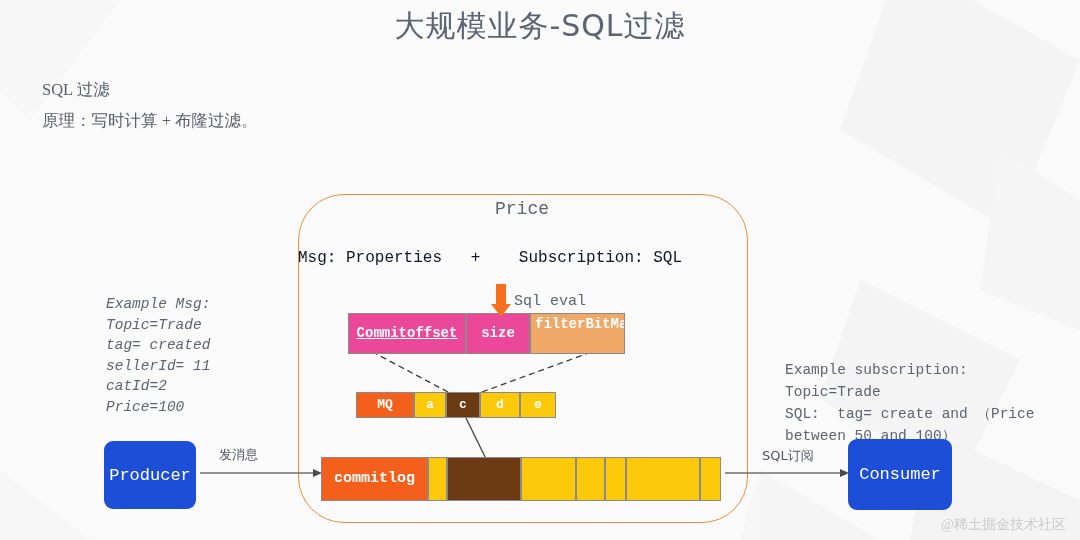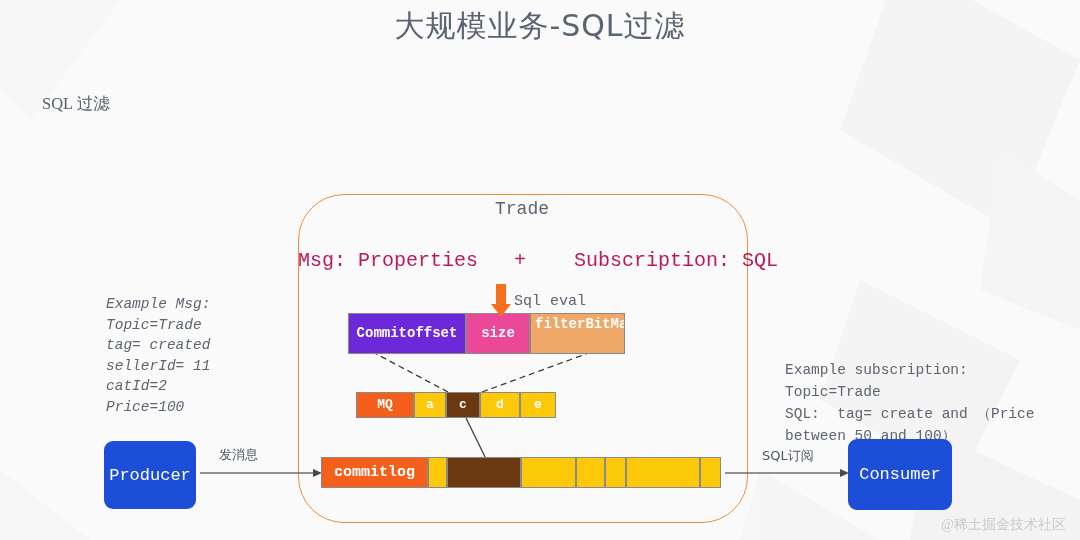--- a/index.html
+++ b/index.html
@@ -31,21 +31,21 @@
   
   #intro-block {
     position: absolute;
     top: 74px; left: 42px;
     z-index: 5;
     color: #57606d;
     font-size: 16.5px;
     line-height: 31px;
     font-family: "Liberation Serif", "DejaVu Serif", serif;
   }
-  #intro-block .line { white-space: nowrap; margin-top: 14px; }
+  #intro-block .line { white-space: nowrap; }
 
   
   #broker-box {
     position: absolute;
     left: 298px; top: 194px;
     width: 448px; height: 327px;
     border: 1.6px solid #ef8d3c;
     border-radius: 46px;
     background: transparent;
     z-index: 2;
@@ -55,22 +55,22 @@
     left: 298px; top: 199px; width: 448px;
     text-align: center;
     font-size: 18px;
     color: #5d6570;
     z-index: 6;
     font-family: "Liberation Mono", "DejaVu Sans Mono", monospace;
   }
   #broker-formula {
     position: absolute;
     left: 298px; top: 249px; width: 448px;
-    font-size: 20px;
-    color: #be185d;
+    font-size: 16px;
+    color: #0f172a;
     z-index: 6;
     font-family: "Liberation Mono", "DejaVu Sans Mono", monospace;
     white-space: pre;
   }
   #sql-eval-row {
     position: absolute;
     left: 298px; top: 284px; width: 448px;
     display: flex; align-items: center; justify-content: center;
     z-index: 6;
     margin-left: 16px;
@@ -107,21 +107,21 @@
   #cq-bar { left: 348px; top: 313px; height: 41px; width: 277px; }
   #cq-bar .seg { height: 41px; }
   #cq-bar .seg.wrap { display:block; text-align:right; padding: 3px 4px 0 4px; }
 
   
   #mq-bar { left: 356px; top: 392px; height: 26px; width: 200px; }
   #mq-bar .seg { height: 26px; font-size: 13px; }
 
   
   #cl-bar { left: 321px; top: 457px; height: 31px; width: 400px; }
-  #cl-bar .seg { height: 31px; font-size: 15px; }
+  #cl-bar .seg { height: 44px; font-size: 15px; }
 
   
   #connectors { position:absolute; inset:0; width:1080px; height:540px; z-index:3; }
 
   
   .note {
     position: absolute;
     z-index: 5;
     color: #5d6570;
     font-family: "Liberation Mono", "DejaVu Sans Mono", monospace;
@@ -181,24 +181,25 @@
     <polygon points="760,470 880,540 740,540" fill="#f4f4f4"></polygon>
     <polygon points="0,0 120,0 30,120 0,90" fill="#f6f6f6"></polygon>
     <polygon points="0,470 90,540 0,540" fill="#f4f4f4"></polygon>
   </g>
 </svg>
 
 <div id="slide-title">大规模业务-SQL过滤</div>
 
 <div id="intro-block">
   <div class="line">SQL 过滤</div>
+  <div class="line">原理：写时计算 + 布隆过滤。</div>
 </div>
 
 <div id="broker-box"></div>
-<div id="broker-title">Trade</div>
+<div id="broker-title">Price</div>
 <div id="broker-formula">Msg: Properties   +    Subscription: SQL</div>
 
 <div id="sql-eval-row">
   <svg id="sql-eval-arrow" width="22" height="34" viewBox="0 0 22 34" xmlns="http://www.w3.org/2000/svg">
     <polygon points="6,0 16,0 16,20 21,20 11,33 1,20 6,20" fill="#f4701f"></polygon>
   </svg>
   <span id="sql-eval-label">Sql eval</span>
 </div>
 
 <svg id="connectors" viewBox="0 0 1080 540" xmlns="http://www.w3.org/2000/svg">
@@ -210,21 +211,21 @@
   <line x1="466" y1="418" x2="489" y2="465" stroke="#4a4a4a" stroke-width="1.4"></line>
 
   <line x1="200" y1="473" x2="316" y2="473" stroke="#6f6f6f" stroke-width="1.6"></line>
   <polygon points="322,473 313,469 313,477" fill="#4a4a4a"></polygon>
 
   <line x1="725" y1="473" x2="843" y2="473" stroke="#6f6f6f" stroke-width="1.6"></line>
   <polygon points="849,473 840,469 840,477" fill="#4a4a4a"></polygon>
 </svg>
 
 <div class="bar-row" id="cq-bar">
-    <div class="seg" style="width: 118px; background: #6d28d9; color: rgb(255, 255, 255);">Commitoffset</div>
+    <div class="seg" style="width: 118px; background: #ec4899; color: rgb(255, 255, 255); text-decoration: underline;">Commitoffset</div>
     <div class="seg" style="width: 64px; background: #ec4899; color: rgb(255, 255, 255);">size</div>
     <div class="seg wrap" style="width: 95px; background: rgb(240, 168, 104); color: rgb(255, 255, 255);">filterBitMap</div>
   </div>
 
 <div class="bar-row" id="mq-bar">
     <div class="seg" style="width: 58px; background: rgb(244, 96, 28); color: rgb(255, 255, 255);">MQ</div>
     <div class="seg" style="width: 32px; background: rgb(252, 200, 10); color: rgb(255, 255, 255);">a</div>
     <div class="seg" style="width: 34px; background: rgb(107, 58, 18); color: rgb(255, 255, 255);">c</div>
     <div class="seg" style="width: 40px; background: rgb(252, 200, 10); color: rgb(255, 255, 255);">d</div>
     <div class="seg" style="width: 36px; background: rgb(252, 200, 10); color: rgb(255, 255, 255);">e</div>

